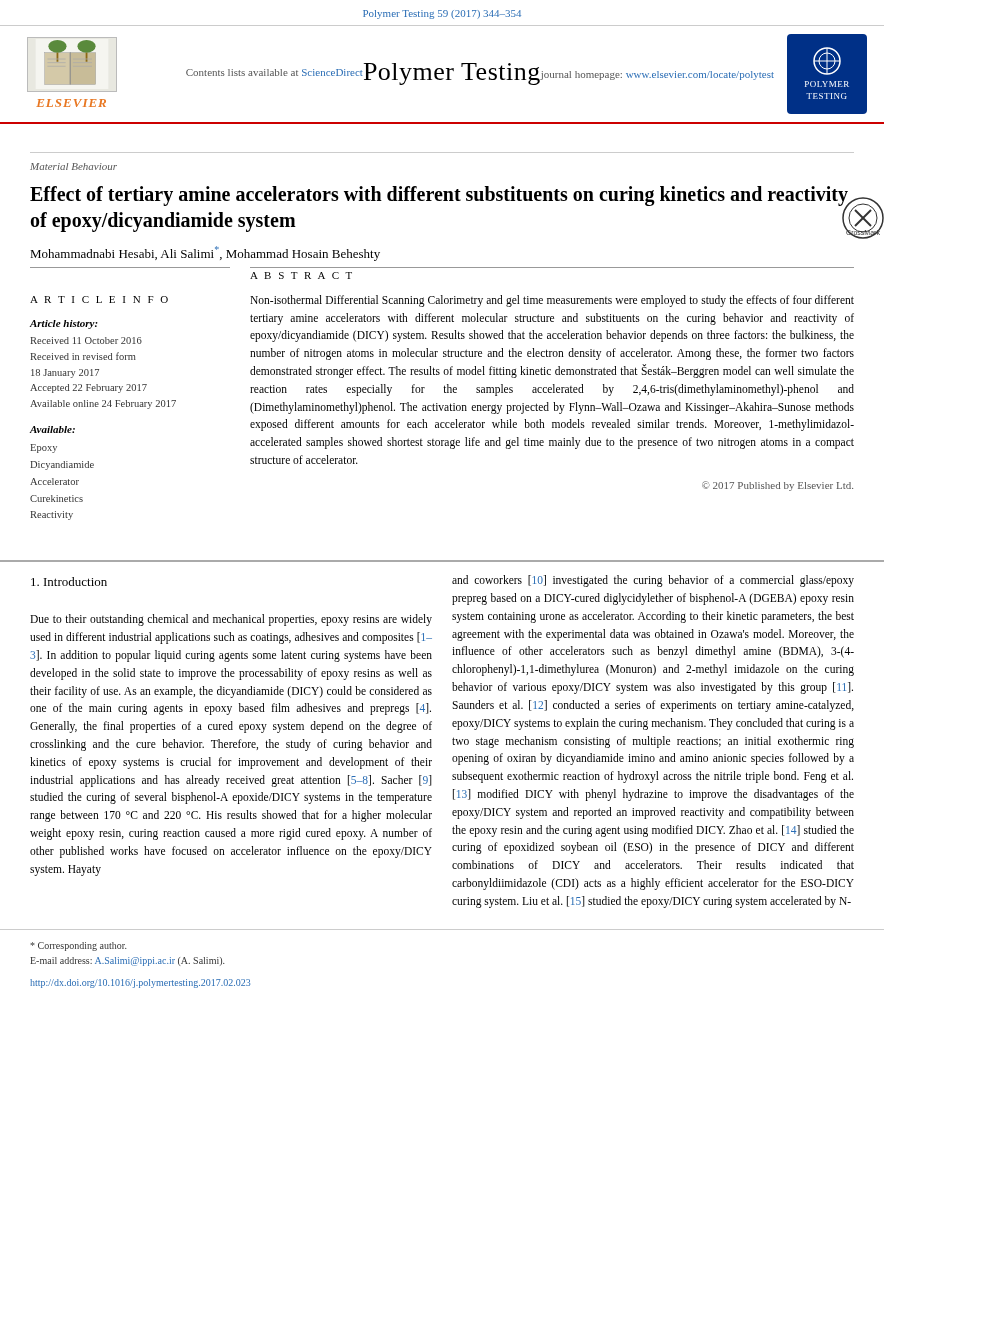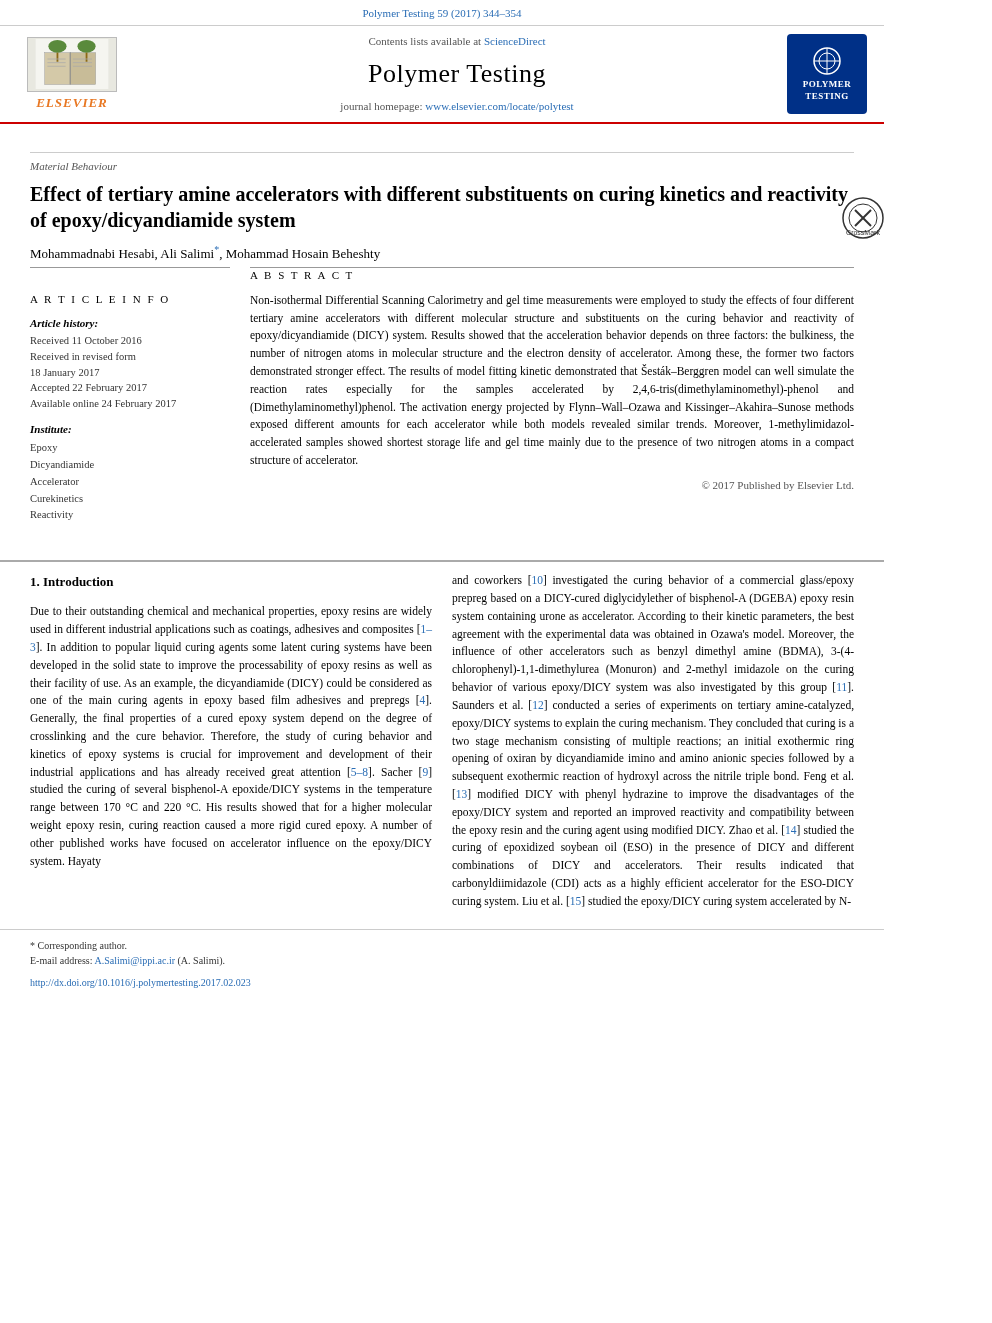--- a/index.html
+++ b/index.html
@@ -64,23 +64,23 @@
     .elsevier-wordmark {
       font-size: 13px;
       font-weight: bold;
       color: #e87722;
       letter-spacing: 1px;
       font-style: italic;
     }
     .journal-header-center {
       flex: 1;
       display: flex;
-      flex-direction: column;
-      align-items: center;
-      justify-content: space-between;
+      flex-direction: row;
+      align-items: center;
+      justify-content: flex-end;
       font-family: Liberation Serif, serif;
     }
     .journal-header-center .contents-line {
       font-size: 11px;
       color: #555;
       margin-bottom: 4px;
     }
     .journal-header-center .contents-line a {
       color: #2a6db5;
       text-decoration: none;
@@ -111,21 +111,21 @@
       width: 80px;
       height: 80px;
       background: #003087;
       color: #fff;
       display: flex;
       flex-direction: column;
       align-items: center;
       justify-content: center;
       border-radius: 4px;
       font-size: 9px;
-      font-weight: bold;
+      font-weight: normal;
       text-align: center;
       line-height: 1.3;
       letter-spacing: 0.5px;
     }
     .polymer-testing-badge .badge-icon {
       width: 30px;
       height: 30px;
       margin-bottom: 3px;
     }
     
@@ -248,22 +248,22 @@
       font-size: 11.5px;
       line-height: 1.55;
       color: #000;
       text-align: justify;
     }
     .body-col p {
       margin-bottom: 8px;
     }
     .section-heading {
       font-size: 13px;
-      font-weight: bold;
-      margin-bottom: 11px;
+      font-weight: normal;
+      margin-bottom: 19px;
     }
     .section-heading .section-num {
       font-size: 13px;
     }
     .body-col a, .body-col .ref-link {
       color: #2a6db5;
       text-decoration: none;
     }
     
     .footer-area {
@@ -384,21 +384,21 @@
         <div class="article-history">
           <div class="history-label">Article history:</div>
           <div class="history-item">Received 11 October 2016</div>
           <div class="history-item">Received in revised form</div>
           <div class="history-item">18 January 2017</div>
           <div class="history-item">Accepted 22 February 2017</div>
           <div class="history-item">Available online 24 February 2017</div>
         </div>
 
         <div class="keywords-section">
-          <div class="kw-label">Institute:</div>
+          <div class="kw-label">Available:</div>
           <div class="kw-item">Epoxy</div>
           <div class="kw-item">Dicyandiamide</div>
           <div class="kw-item">Accelerator</div>
           <div class="kw-item">Curekinetics</div>
           <div class="kw-item">Reactivity</div>
         </div>
       </div>
 
       <div class="abstract-col">
         <div class="col-heading">A B S T R A C T</div>

